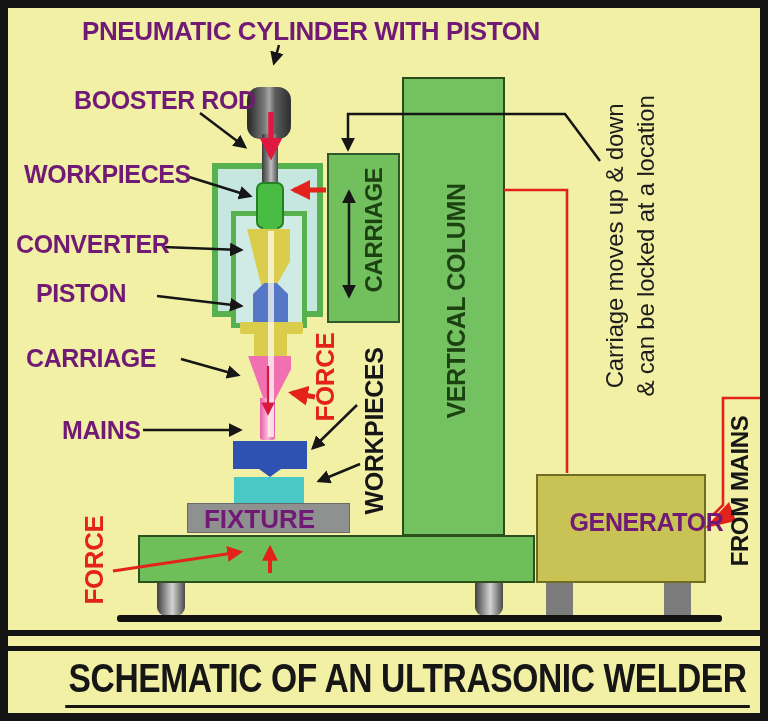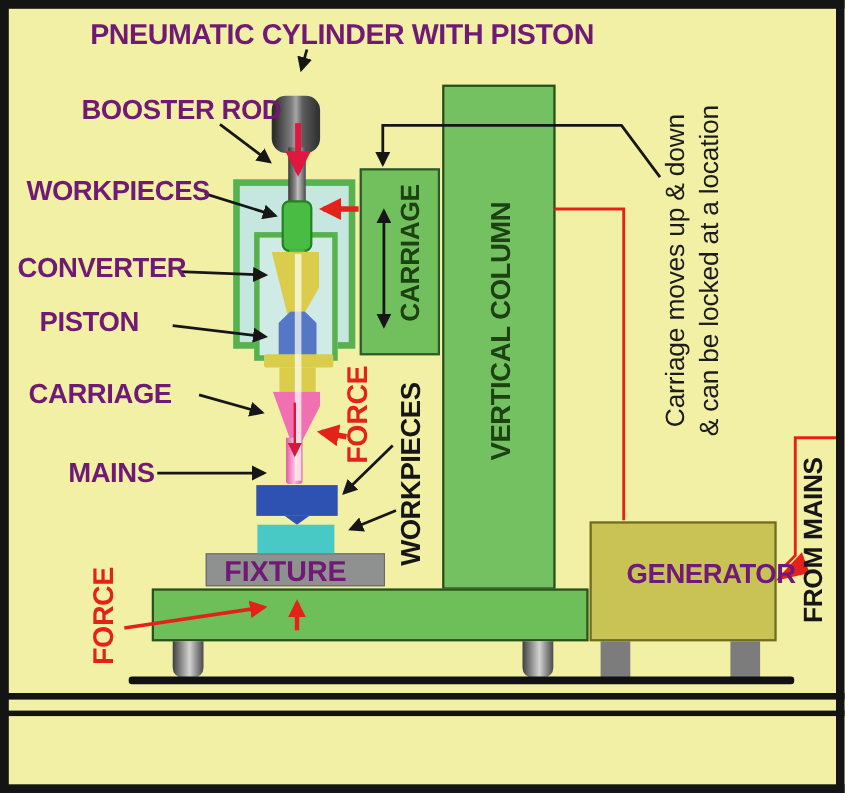--- a/index.html
+++ b/index.html
@@ -125,14 +125,17 @@
     <div>&amp; can be locked at a location</div>
   </div>
 
   <div class="bar" style="left:0;top:0;width:768px;height:8px;"></div>
   <div class="bar" style="left:0;top:0;width:8px;height:721px;"></div>
   <div class="bar" style="left:760px;top:0;width:8px;height:721px;"></div>
   <div class="bar" style="left:0;top:713px;width:768px;height:8px;"></div>
   <div class="bar" style="left:0;top:630px;width:768px;height:6px;"></div>
   <div class="bar" style="left:0;top:646px;width:768px;height:5px;"></div>
 
+  <div class="title-wrap">
+    <span class="title-text">SCHEMATIC OF AN ULTRASONIC WELDER</span>
+  </div>
 
 </div>
 
 </body></html>

